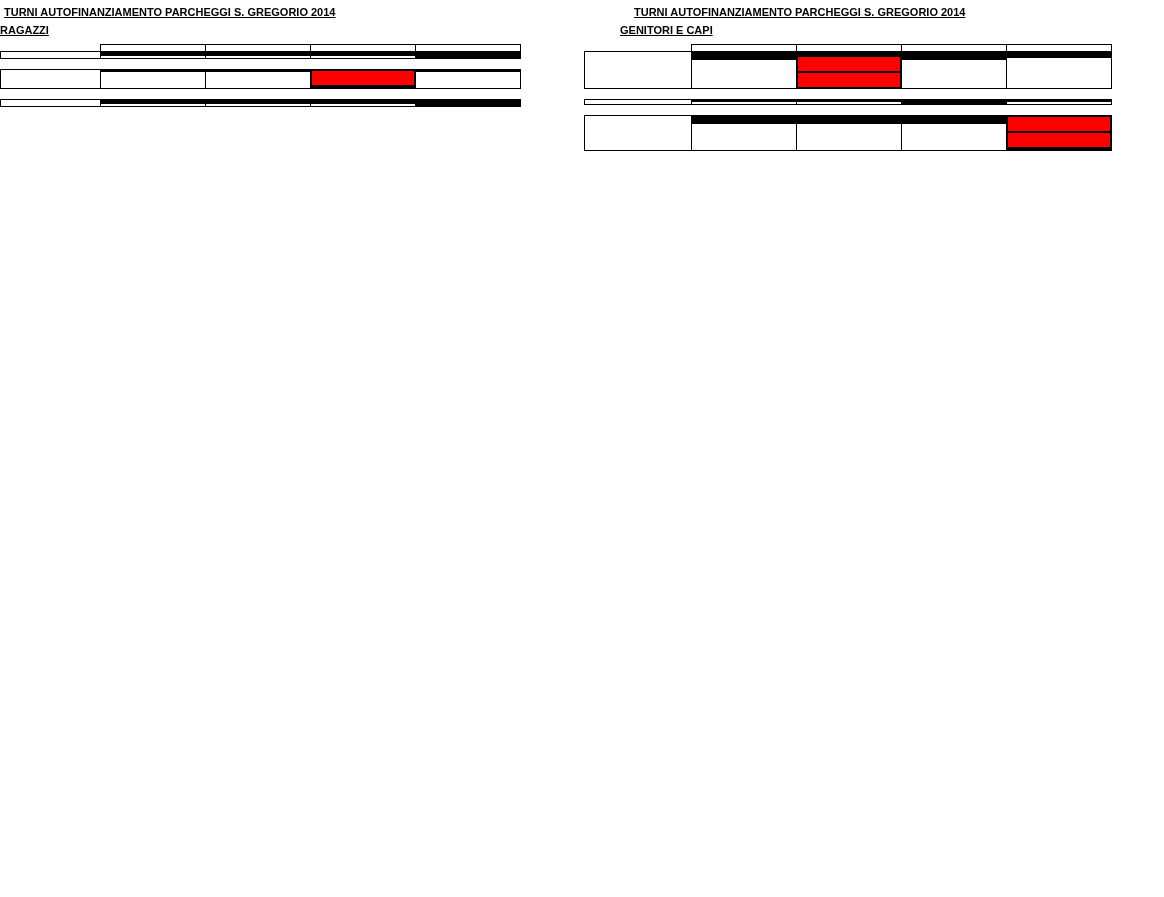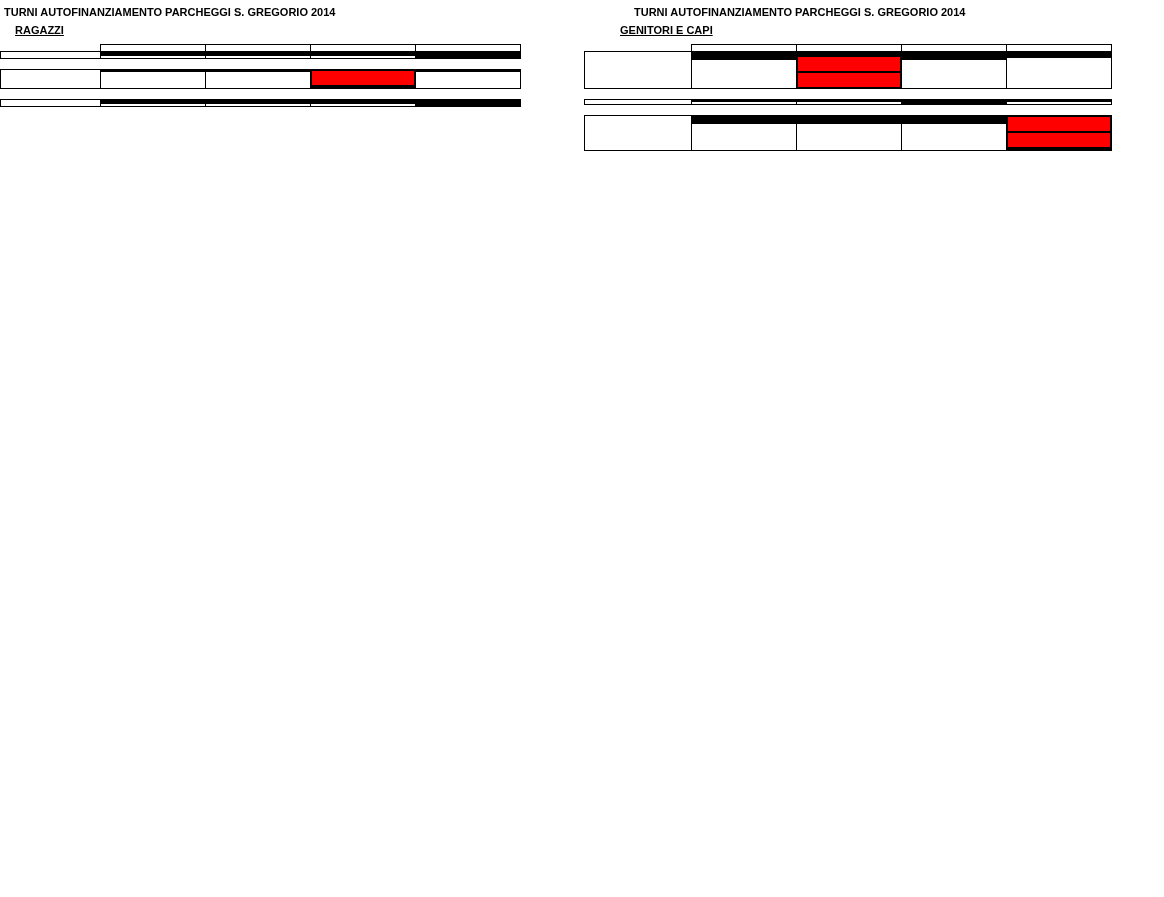--- a/index.html
+++ b/index.html
@@ -3,21 +3,21 @@
 <meta charset="utf-8">
 <style>
   html,body{margin:0;padding:0;background:#ffffff;}
   body{font-family:"Liberation Sans", sans-serif;font-size:11px;color:#000;}
   #page{position:relative;width:1164px;height:897px;overflow:hidden;}
 
   .panel{position:absolute;top:0;}
   #left{left:0;width:580px;}
   #right{left:584px;width:580px;}
 
-  .title{font-weight:bold;font-size:11px;white-space:nowrap;}
+  .title{font-weight:bold;font-size:11px;text-decoration:underline;white-space:nowrap;}
   .subtitle{font-weight:bold;font-size:11px;text-decoration:underline;white-space:nowrap;}
 
   table{border-collapse:collapse;table-layout:fixed;}
   td{vertical-align:top;padding:0;font-size:11px;}
   .nob{border:none;}
 
   .hdr{border:1px solid #000;font-weight:bold;text-align:center;line-height:13px;padding:3px 2px;}
   .hdr .loc{font-weight:bold;}
   .daycell{border:1px solid #000;font-weight:bold;text-decoration:underline;text-align:center;vertical-align:top;padding-top:4px;}
   .plaincell{border:1px solid #000;}
@@ -30,21 +30,21 @@
 </style>
 </head>
 <body>
 
 <div id="page">
 
   <div class="panel" id="left">
     <div style="height:6px"></div>
     <div class="title" style="margin-left:4px">TURNI AUTOFINANZIAMENTO PARCHEGGI S. GREGORIO 2014</div>
     <div style="height:6px"></div>
-    <div class="subtitle" style="margin-left:15px">RAGAZZI</div>
+    <div class="subtitle" style="margin-left:0">RAGAZZI</div>
     <div style="height:8px"></div>
     <table id="left-table">
         <colgroup>
           <col style="width:100px">
           <col style="width:105px">
           <col style="width:105px">
           <col style="width:105px">
           <col style="width:105px">
           <col style="width:50px">
         </colgroup>

